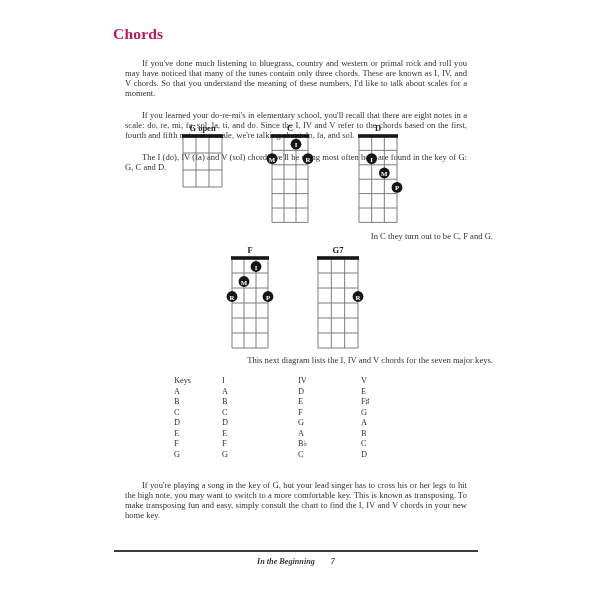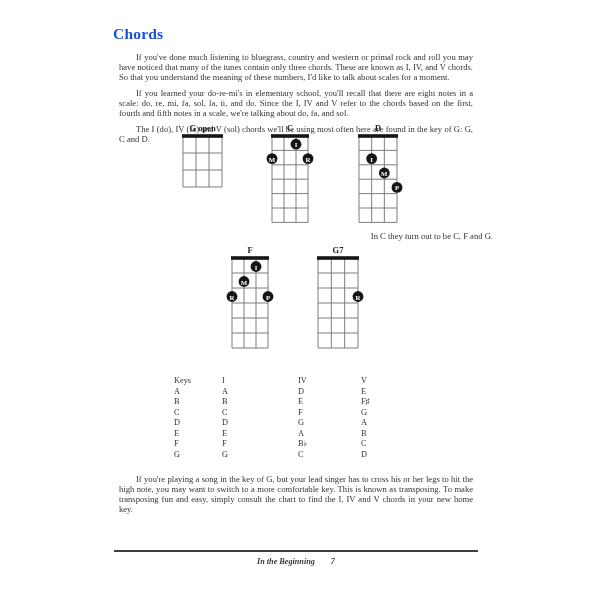--- a/index.html
+++ b/index.html
@@ -3,27 +3,27 @@
 <meta charset="utf-8">
 <style>
   html,body{margin:0;padding:0;}
   body{
     width:600px;height:600px;background:#ffffff;overflow:hidden;
     font-family:"Liberation Serif","DejaVu Serif",serif;color:#2e2e2e;
   }
   .page{position:absolute;left:0;top:0;width:600px;height:600px;background:#ffffff;}
   .page-title{
     position:absolute;left:113px;top:25px;margin:0;
-    font-size:15.5px;font-weight:bold;color:#1d4ed8;letter-spacing:.2px;
+    font-size:15.5px;font-weight:bold;color:#be185d;letter-spacing:.2px;
   }
   .body-text{
     position:absolute;left:113px;width:366px;
     font-size:8.6px;line-height:10px;text-align:justify;color:#333;
   }
-  .body-text p{margin:6px;text-indent:17px;}
+  .body-text p{margin:12px;text-indent:17px;}
   #intro-block{top:46px;}
   .single-line{
     position:absolute;left:113px;width:380px;margin:0;
     font-size:8.6px;line-height:10px;color:#333;text-align:right;
   }
   #mid-note{top:231px;text-indent:12px;}
   #table-intro{top:355px;text-indent:15px;}
   #closing-block{top:468px;}
   .diagram-layer{position:absolute;left:0;top:0;width:600px;height:421px;pointer-events:none;}
   .chord-wrap{position:absolute;}
@@ -168,20 +168,21 @@
           <rect x="12" y="12.2" width="42" height="3.6" fill="#161616"></rect>
           <g>
             <circle cx="53" cy="52.5" r="5.4" fill="#161616"></circle>
             <text x="53" y="53" text-anchor="middle" dominant-baseline="central" style="font:bold 6.8px &quot;Liberation Serif&quot;,serif;fill:#ffffff">R</text>
           </g>
         </svg></div>
     </div>
 
   <p class="single-line" id="mid-note">In C they turn out to be C, F and G.</p>
 
+  <p class="single-line" id="table-intro">This next diagram lists the I, IV and V chords for the seven major keys.</p>
 
   <div class="ktable" id="key-table">
       <div class="trow">
         <span class="c0">Keys</span>
         <span class="c1">I</span>
         <span class="c2">IV</span>
         <span class="c3">V</span>
       </div>
       <div class="trow">
         <span class="c0">A</span>

